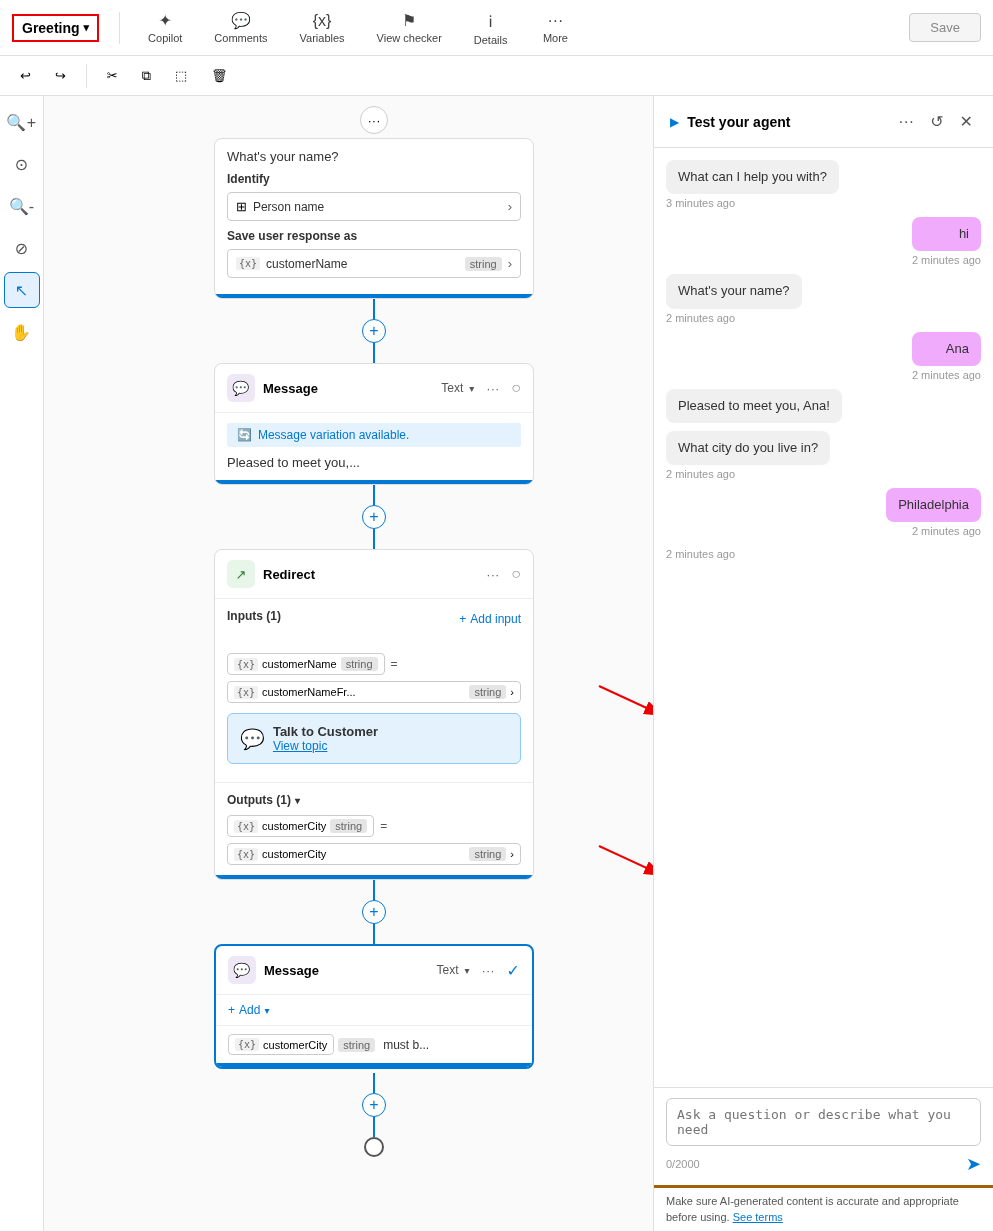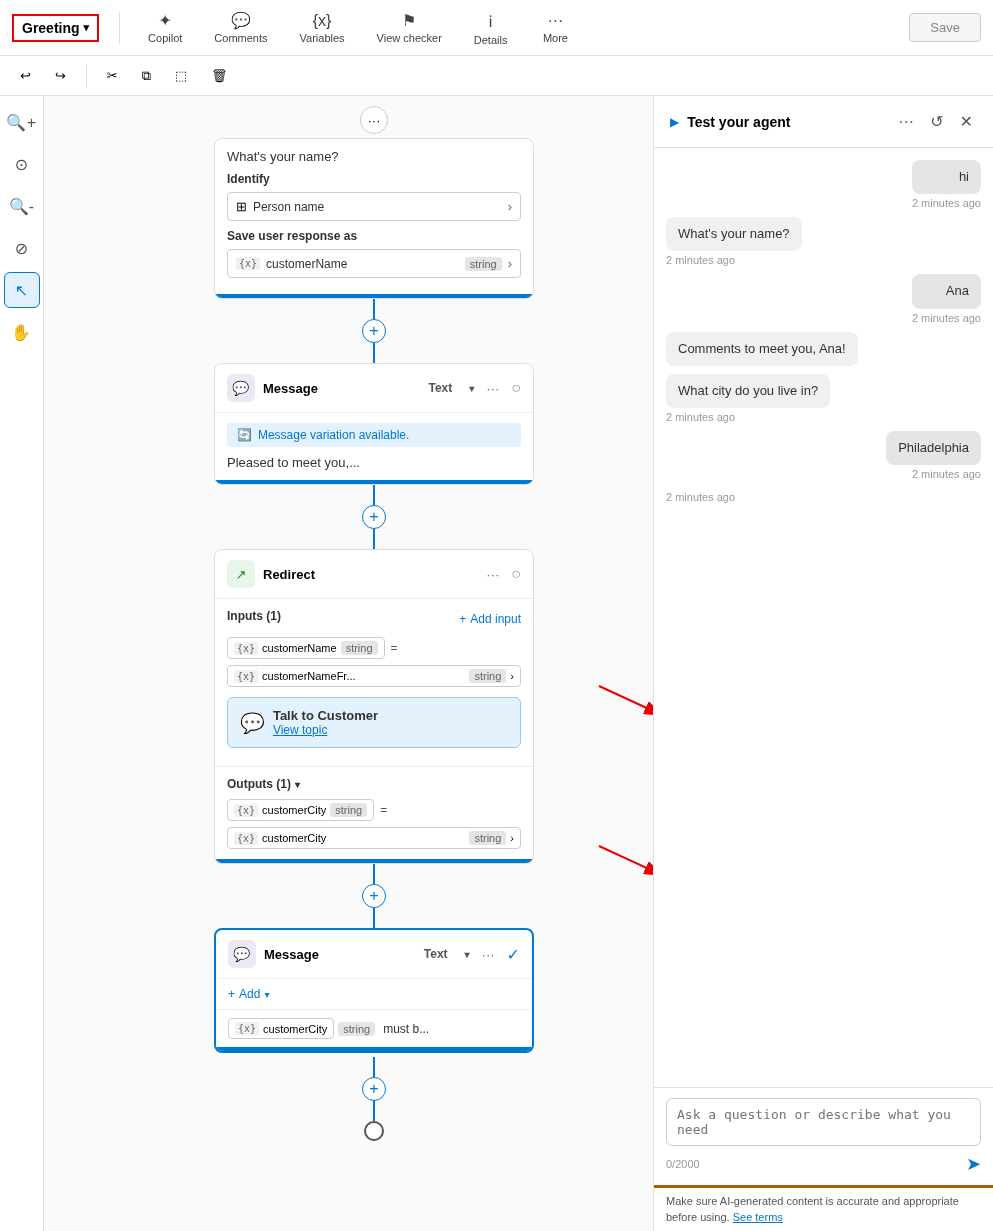--- a/index.html
+++ b/index.html
@@ -30,21 +30,21 @@
     .plus-btn { width: 24px; height: 24px; border-radius: 50%; border: 1.5px solid #0078d4; color: #0078d4; display: flex; align-items: center; justify-content: center; cursor: pointer; background: #fff; font-size: 16px; line-height: 1; z-index: 2; }
     .connector-line { width: 2px; height: 20px; background: #0078d4; }
     
     .node-card { background: #fff; border: 1px solid #ddd; border-radius: 8px; width: 320px; margin: 0 auto; position: relative; overflow: hidden; }
     .node-card.highlighted { border: 2px solid #0078d4; }
     .node-header { display: flex; align-items: center; padding: 10px 12px; border-bottom: 1px solid #eee; gap: 8px; }
     .node-icon { width: 28px; height: 28px; border-radius: 6px; display: flex; align-items: center; justify-content: center; font-size: 14px; }
     .node-icon.purple { background: #ede7f6; color: #7c3aed; }
     .node-icon.green { background: #e8f5e9; color: #2e7d32; }
     .node-title { font-weight: 600; font-size: 13px; flex: 1; }
-    .node-type-badge { font-size: 12px; color: #555; display: flex; align-items: center; gap: 17px; cursor: pointer; font-weight: bold; }
+    .node-type-badge { font-size: 12px; color: #555; display: flex; align-items: center; gap: 6px; cursor: pointer; }
     .node-menu { cursor: pointer; color: #666; padding: 2px 4px; }
     .node-check { color: #0078d4; font-size: 16px; }
     .node-check.filled { color: #0078d4; }
     .node-check.outline { color: #999; }
     
     .node-body { padding: 10px 12px; }
     
     
     .question-text { font-size: 13px; color: #333; margin-bottom: 8px; }
     .section-label { font-size: 12px; font-weight: 600; color: #333; margin-bottom: 6px; }
@@ -53,21 +53,21 @@
     .field-text { flex: 1; font-size: 12px; color: #333; }
     .field-arrow { color: #666; }
     .string-badge { font-size: 11px; color: #666; background: #e5e5e5; padding: 1px 5px; border-radius: 3px; }
     
     
     .speech-banner { display: flex; align-items: center; gap: 6px; font-size: 12px; color: #0078d4; background: #e3f2fd; padding: 5px 10px; margin-bottom: 8px; border-radius: 3px; }
     .message-text { font-size: 13px; color: #333; }
     
     
     .input-section { padding: 10px 12px; }
-    .section-header { display: flex; align-items: center; justify-content: space-between; margin-bottom: 8px; }
+    .section-header { display: flex; align-items: center; justify-content: space-between; margin-bottom: 24px; }
     .add-input-btn { display: flex; align-items: center; gap: 4px; font-size: 12px; color: #0078d4; cursor: pointer; }
     .var-row { display: flex; align-items: center; gap: 6px; margin-bottom: 6px; flex-wrap: wrap; }
     .var-badge { display: flex; align-items: center; gap: 4px; border: 1px solid #ccc; border-radius: 4px; padding: 3px 6px; font-size: 11px; }
     .eq-sign { font-size: 12px; color: #555; }
     .var-field { display: flex; align-items: center; border: 1px solid #ccc; border-radius: 4px; padding: 3px 6px; gap: 4px; font-size: 11px; flex: 1; cursor: pointer; }
     
     .talk-box { border: 1px solid #90caf9; border-radius: 6px; padding: 10px 12px; margin: 8px 0; display: flex; align-items: center; gap: 8px; background: #e3f2fd; }
     .talk-icon { font-size: 20px; color: #1565c0; }
     .talk-title { font-size: 13px; font-weight: 600; color: #333; }
     .view-topic-link { font-size: 12px; color: #0078d4; text-decoration: underline; cursor: pointer; }
@@ -88,21 +88,21 @@
     .panel-btn { background: none; border: none; cursor: pointer; font-size: 16px; color: #555; padding: 4px; }
     .expand-icon { font-size: 12px; color: #0078d4; }
     
     .chat-area { flex: 1; overflow-y: auto; padding: 12px; display: flex; flex-direction: column; gap: 8px; }
     
     .chat-msg { max-width: 80%; }
     .chat-msg.bot { align-self: flex-start; }
     .chat-msg.user { align-self: flex-end; }
     .chat-bubble { padding: 8px 12px; border-radius: 8px; font-size: 13px; line-height: 1.4; }
     .chat-bubble.bot { background: #f0f0f0; color: #333; }
-    .chat-bubble.user { background: #e5e5e5; color: #333; text-align: right; }
+    .chat-bubble.user { background: #f0abfc; color: #333; text-align: right; }
     .chat-time { font-size: 11px; color: #999; margin-top: 3px; }
     .chat-time.right { text-align: right; }
     
     .chat-input-area { padding: 10px 12px; border-top: 1px solid #e0e0e0; }
     .chat-input-box { border: 1px solid #ccc; border-radius: 6px; padding: 8px 10px; width: 100%; font-size: 13px; resize: none; min-height: 48px; color: #999; }
     .chat-input-footer { display: flex; justify-content: space-between; align-items: center; margin-top: 4px; }
     .char-count { font-size: 11px; color: #999; }
     .send-btn { background: none; border: none; cursor: pointer; color: #0078d4; font-size: 18px; }
     .disclaimer { font-size: 11px; color: #555; padding: 6px 12px; border-top: 3px solid #a16207; line-height: 1.4; }
     .disclaimer a { color: #0078d4; }
@@ -392,20 +392,26 @@
         <span class="panel-title">Test your agent</span>
         <div class="panel-actions">
           <button class="panel-btn">···</button>
           <button class="panel-btn">↺</button>
           <button class="panel-btn">✕</button>
         </div>
       </div>
 
       <div class="chat-area">
 
+        <div class="chat-msg bot">
+          <div class="chat-bubble bot">
+            <span>What can I help you with?</span>
+          </div>
+          <div class="chat-time">3 minutes ago</div>
+        </div>
 
         <div class="chat-msg user">
           <div class="chat-bubble user">
             <span>hi</span>
           </div>
           <div class="chat-time right">2 minutes ago</div>
         </div>
 
         <div class="chat-msg bot">
           <div class="chat-bubble bot">
@@ -416,21 +422,21 @@
 
         <div class="chat-msg user">
           <div class="chat-bubble user">
             <span>Ana</span>
           </div>
           <div class="chat-time right">2 minutes ago</div>
         </div>
 
         <div class="chat-msg bot">
           <div class="chat-bubble bot">
-            <span>Comments to meet you, Ana!</span>
+            <span>Pleased to meet you, Ana!</span>
           </div>
         </div>
 
 
         <div class="chat-msg bot">
           <div class="chat-bubble bot">
             <span>What city do you live in?</span>
           </div>
           <div class="chat-time">2 minutes ago</div>
         </div>

